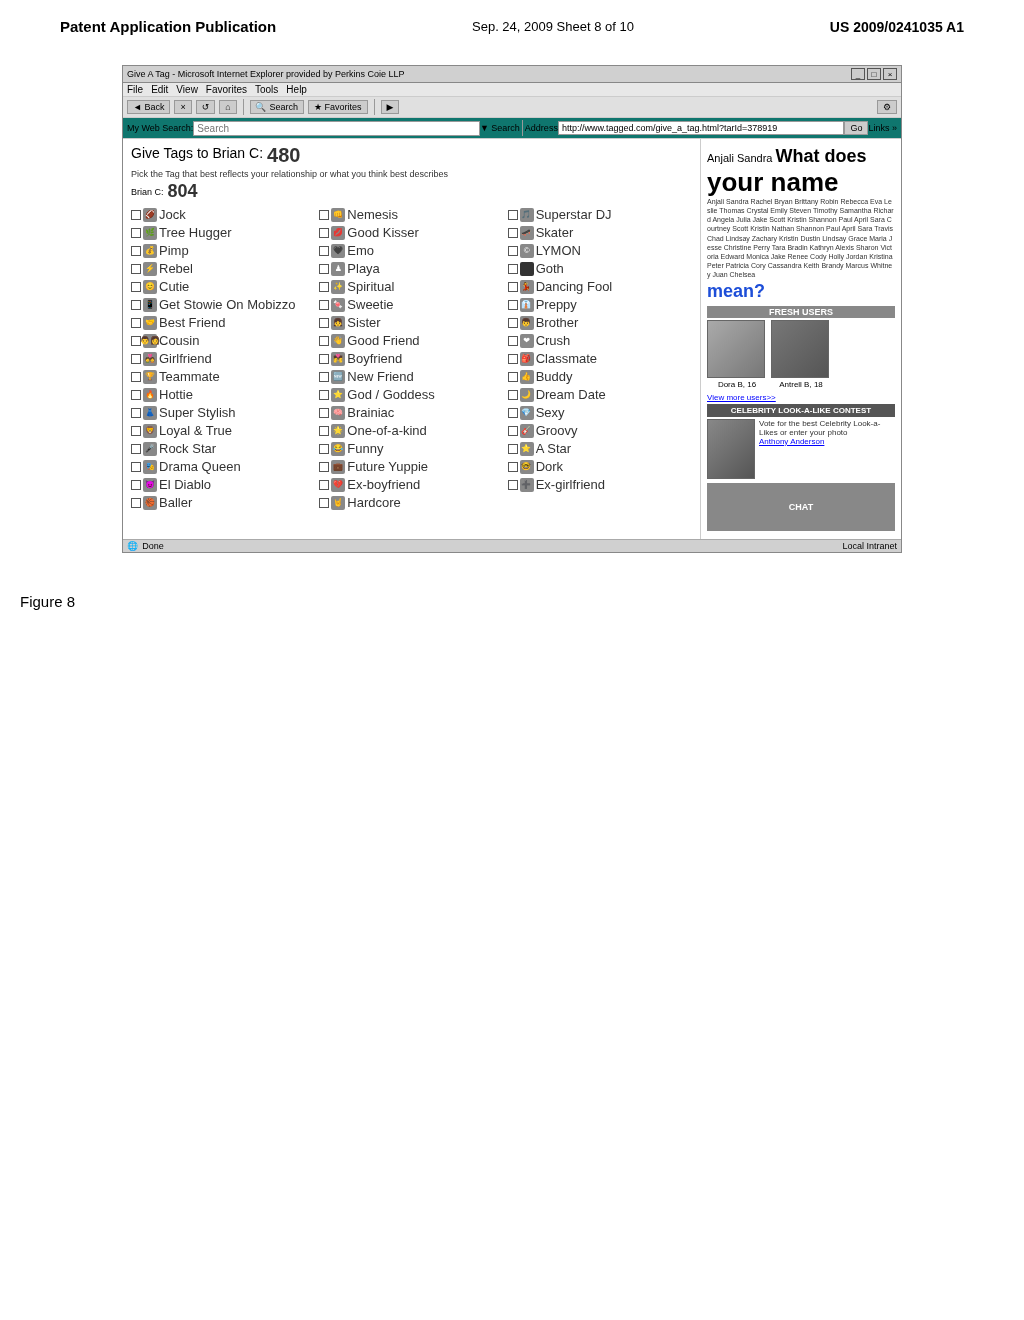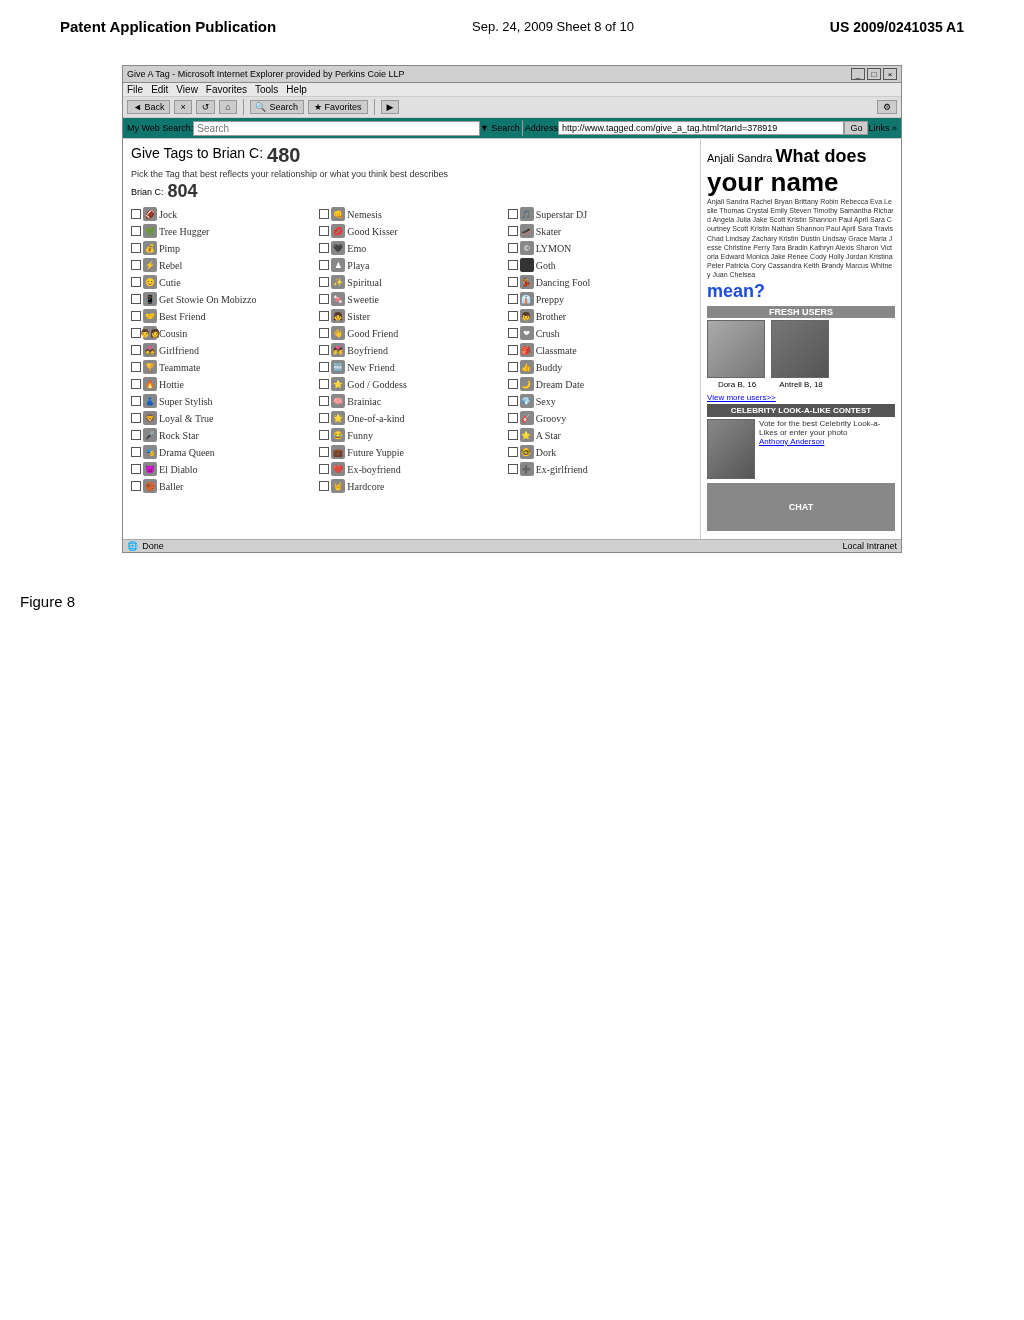--- a/index.html
+++ b/index.html
@@ -187,23 +187,22 @@
       background: #888;
       border-radius: 2px;
       display: inline-flex;
       align-items: center;
       justify-content: center;
       font-size: 8px;
       color: #fff;
       flex-shrink: 0;
     }
     .tag-label {
-      font-size: 10px;
+      font-size: 13px;
       color: #333;
-      font-family: Liberation Serif, serif;
     }
 
     
     .what-does-header {
       font-size: 22px;
       font-weight: bold;
       line-height: 1.1;
       color: #000;
       margin-bottom: 2px;
     }

